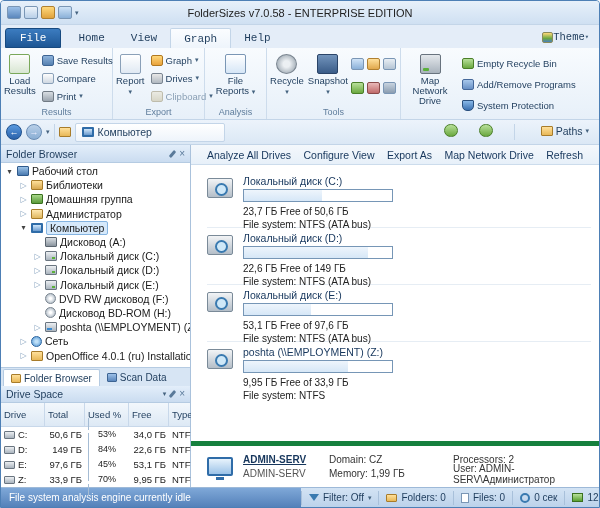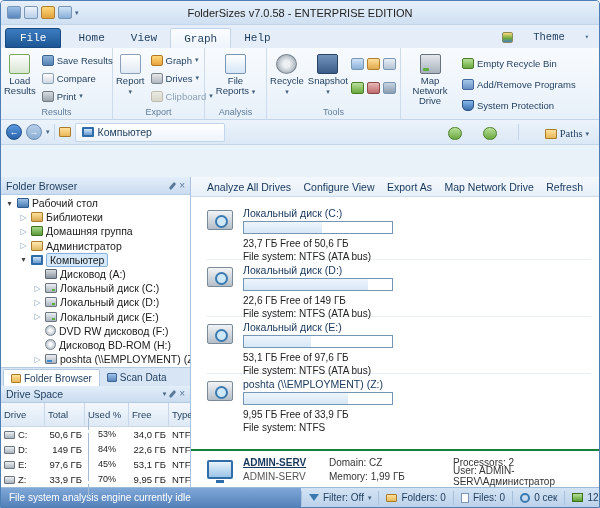--- a/index.html
+++ b/index.html
@@ -17,21 +17,21 @@
   .qic.q4{background:linear-gradient(#cfe3f7,#8ab0d8);}
   .qdd{font-size:7px;color:#44627f;}
   .title{position:absolute;left:0;right:0;text-align:center;font-size:11px;color:#222;}
 
   
   .tabsrow{height:23px;background:#e4edf8;display:flex;align-items:flex-end;padding:0 4px;flex:none;font-family:Liberation Mono, monospace;}
   .filebtn{height:20px;padding:0 14px;background:linear-gradient(#3c7cc0,#1d5694);color:#fff;font-size:11px;display:flex;align-items:center;border-radius:3px 3px 0 0;border:1px solid #174a80;margin-right:4px;}
   .rtab{height:20px;padding:0 13px;font-size:11px;color:#1e3c5c;display:flex;align-items:center;}
   .rtab.active{background:linear-gradient(#fbfdff,#eef4fb);border:1px solid #c3d5e8;border-bottom:none;border-radius:2px 2px 0 0;}
   .spacer{flex:1;}
-  .themebtn{height:18px;display:flex;align-items:center;gap:20px;font-size:10.5px;color:#1e3c5c;padding:0 6px;margin-bottom:2px;}
+  .themebtn{height:18px;display:flex;align-items:center;gap:0;font-size:10.5px;color:#1e3c5c;padding:0 6px;margin-bottom:2px;}
   .theme-ic{width:11px;height:11px;background:linear-gradient(#ffd87a,#6aa83f 60%,#4a7fc0);border:1px solid #8a8a5a;border-radius:2px;}
 
   
   .ribbon{height:72px;background:linear-gradient(#f8fbfe,#e7f0f9);border-bottom:1px solid #c3d5e8;display:flex;flex:none;}
   .rgroup{display:flex;flex-direction:column;border-right:1px solid #cddcec;padding:2px 2px 0;}
   .rgc{flex:1;display:flex;gap:2px;}
   .rglabel{height:13px;font-size:9px;color:#5f7d9c;text-align:center;line-height:12px;white-space:nowrap;}
   .bigbtn{width:46px;display:flex;flex-direction:column;align-items:center;padding-top:3px;border:1px solid transparent;border-radius:2px;}
   .blabel{font-size:9.5px;color:#1e3c5c;text-align:center;line-height:10px;margin-top:2px;white-space:normal;}
   .bi{width:21px;height:20px;border-radius:2px;}
@@ -65,26 +65,26 @@
   .tgi.e{background:linear-gradient(#e8b8b8,#c06a6a);border-color:#8a4a4a;}
   .tgi.f{background:linear-gradient(#c8d4e0,#8a9cb0);}
 
   
   .addressbar{height:25px;background:linear-gradient(#ecf3fb,#dbe8f5);border-bottom:1px solid #c3d5e8;display:flex;align-items:center;padding:0 5px;gap:4px;flex:none;}
   .navcirc{width:16px;height:16px;border-radius:50%;display:flex;align-items:center;justify-content:center;font-size:9px;color:#fff;}
   .navcirc.back{background:linear-gradient(#5a9ae0,#2a62aa);border:1px solid #1d4f8c;}
   .navcirc.fwd{background:linear-gradient(#b8cfe8,#8aaed4);border:1px solid #6a8cb4;color:#eef;}
   .abar-sep{width:1px;height:16px;background:#c3d5e8;}
   .crumb{display:flex;align-items:center;gap:4px;font-size:10.5px;color:#1e3c5c;padding:2px 6px;background:linear-gradient(#fff,#eef4fb);border:1px solid #c3d5e8;border-radius:2px;min-width:150px;height:19px;}
-  .abar-right{margin-left:auto;display:flex;align-items:flex-end;gap:21px;font-family:Liberation Serif, serif;}
+  .abar-right{margin-left:auto;display:flex;align-items:flex-start;gap:21px;}
   .gic{width:14px;height:13px;border-radius:7px;border:1px solid #4a7f28;background:linear-gradient(#b8e09a,#6aa83f);}
   .pathsbtn{display:flex;align-items:center;gap:3px;font-size:10.5px;color:#1e3c5c;padding:1px 5px;}
 
   
-  .main{flex:1;display:flex;min-height:0;margin-top:32px;}
+  .main{flex:1;display:flex;min-height:0;}
   .left{width:190px;flex:none;display:flex;flex-direction:column;border-right:1px solid #aac2dc;background:#fff;min-height:0;}
   .phead{height:18px;background:linear-gradient(#e3eefa,#cadcf0);border-bottom:1px solid #b5cbe2;display:flex;align-items:center;font-size:10.5px;color:#1e3c5c;padding:0 5px;flex:none;}
   .phead .pbtns{margin-left:auto;display:flex;gap:5px;align-items:center;color:#5a7a9a;font-size:9px;}
   .pin{width:3px;height:8px;background:#5a7a9a;transform:rotate(40deg);border-radius:1px;}
   .closex{font-size:10px;color:#5a7a9a;line-height:8px;}
 
   
   .tree{flex:1;background:#fff;overflow:hidden;padding-top:1px;}
   .ti{height:14.2px;display:flex;align-items:center;gap:3px;font-size:10.5px;color:#1a1a1a;white-space:nowrap;padding-left:4px;}
   .ti.ind1{padding-left:18px;}
@@ -140,21 +140,21 @@
   .dentry.last{border-bottom:none;}
   .disk{width:26px;height:20px;margin-top:3px;background:linear-gradient(#f2f4f6,#b4bec8);border:1px solid #7a8a98;border-radius:2px;position:relative;flex:none;}
   .disk:after{content:"";position:absolute;left:7px;top:4px;width:9px;height:9px;border-radius:50%;background:#cfe8f8;border:2px solid #3a7ab0;}
   .dtext{font-size:10px;color:#222;}
   .dname{font-size:10.5px;color:#16365c;margin-bottom:2px;}
   .dbar{width:150px;height:13px;border:1px solid #7696b6;background:#fff;margin-bottom:3px;position:relative;}
   .dfill{position:absolute;left:0;top:0;bottom:0;background:linear-gradient(#eef5fc,#d6e7f7);}
   .dline{line-height:13px;}
 
   
-  .cinfo{height:38px;border-top:2px solid #15803d;display:flex;align-items:center;gap:10px;padding-left:16px;flex:none;}
+  .cinfo{height:46px;border-top:5px solid #15803d;display:flex;align-items:center;gap:10px;padding-left:16px;flex:none;}
   .cmon{width:26px;height:19px;border:2px solid #2f6ca8;background:linear-gradient(#e8f3fc,#9cc3e8);border-radius:2px;position:relative;flex:none;}
   .cmon:after{content:"";position:absolute;left:7px;bottom:-6px;width:8px;height:3px;background:#2f6ca8;}
   .cgrid{display:grid;grid-template-columns:72px 110px auto;grid-auto-rows:14px;column-gap:14px;font-size:10px;color:#333;align-items:center;}
   .cname{color:#16365c;font-weight:bold;text-decoration:underline;}
   .cname2{color:#555;}
 
   
   .statusbar{height:20px;background:linear-gradient(#d3e3f4,#bcd2ea);border-top:1px solid #9db9d8;display:flex;align-items:center;flex:none;font-size:10px;color:#1e3c5c;}
   .sprog{height:20px;width:300px;background:linear-gradient(#7fa8d8,#527fb8);color:#fff;display:flex;align-items:center;padding:0 8px;flex:none;}
   .sitem{display:flex;align-items:center;gap:4px;padding:0 7px;height:14px;border-left:1px solid #a8c0da;white-space:nowrap;}

